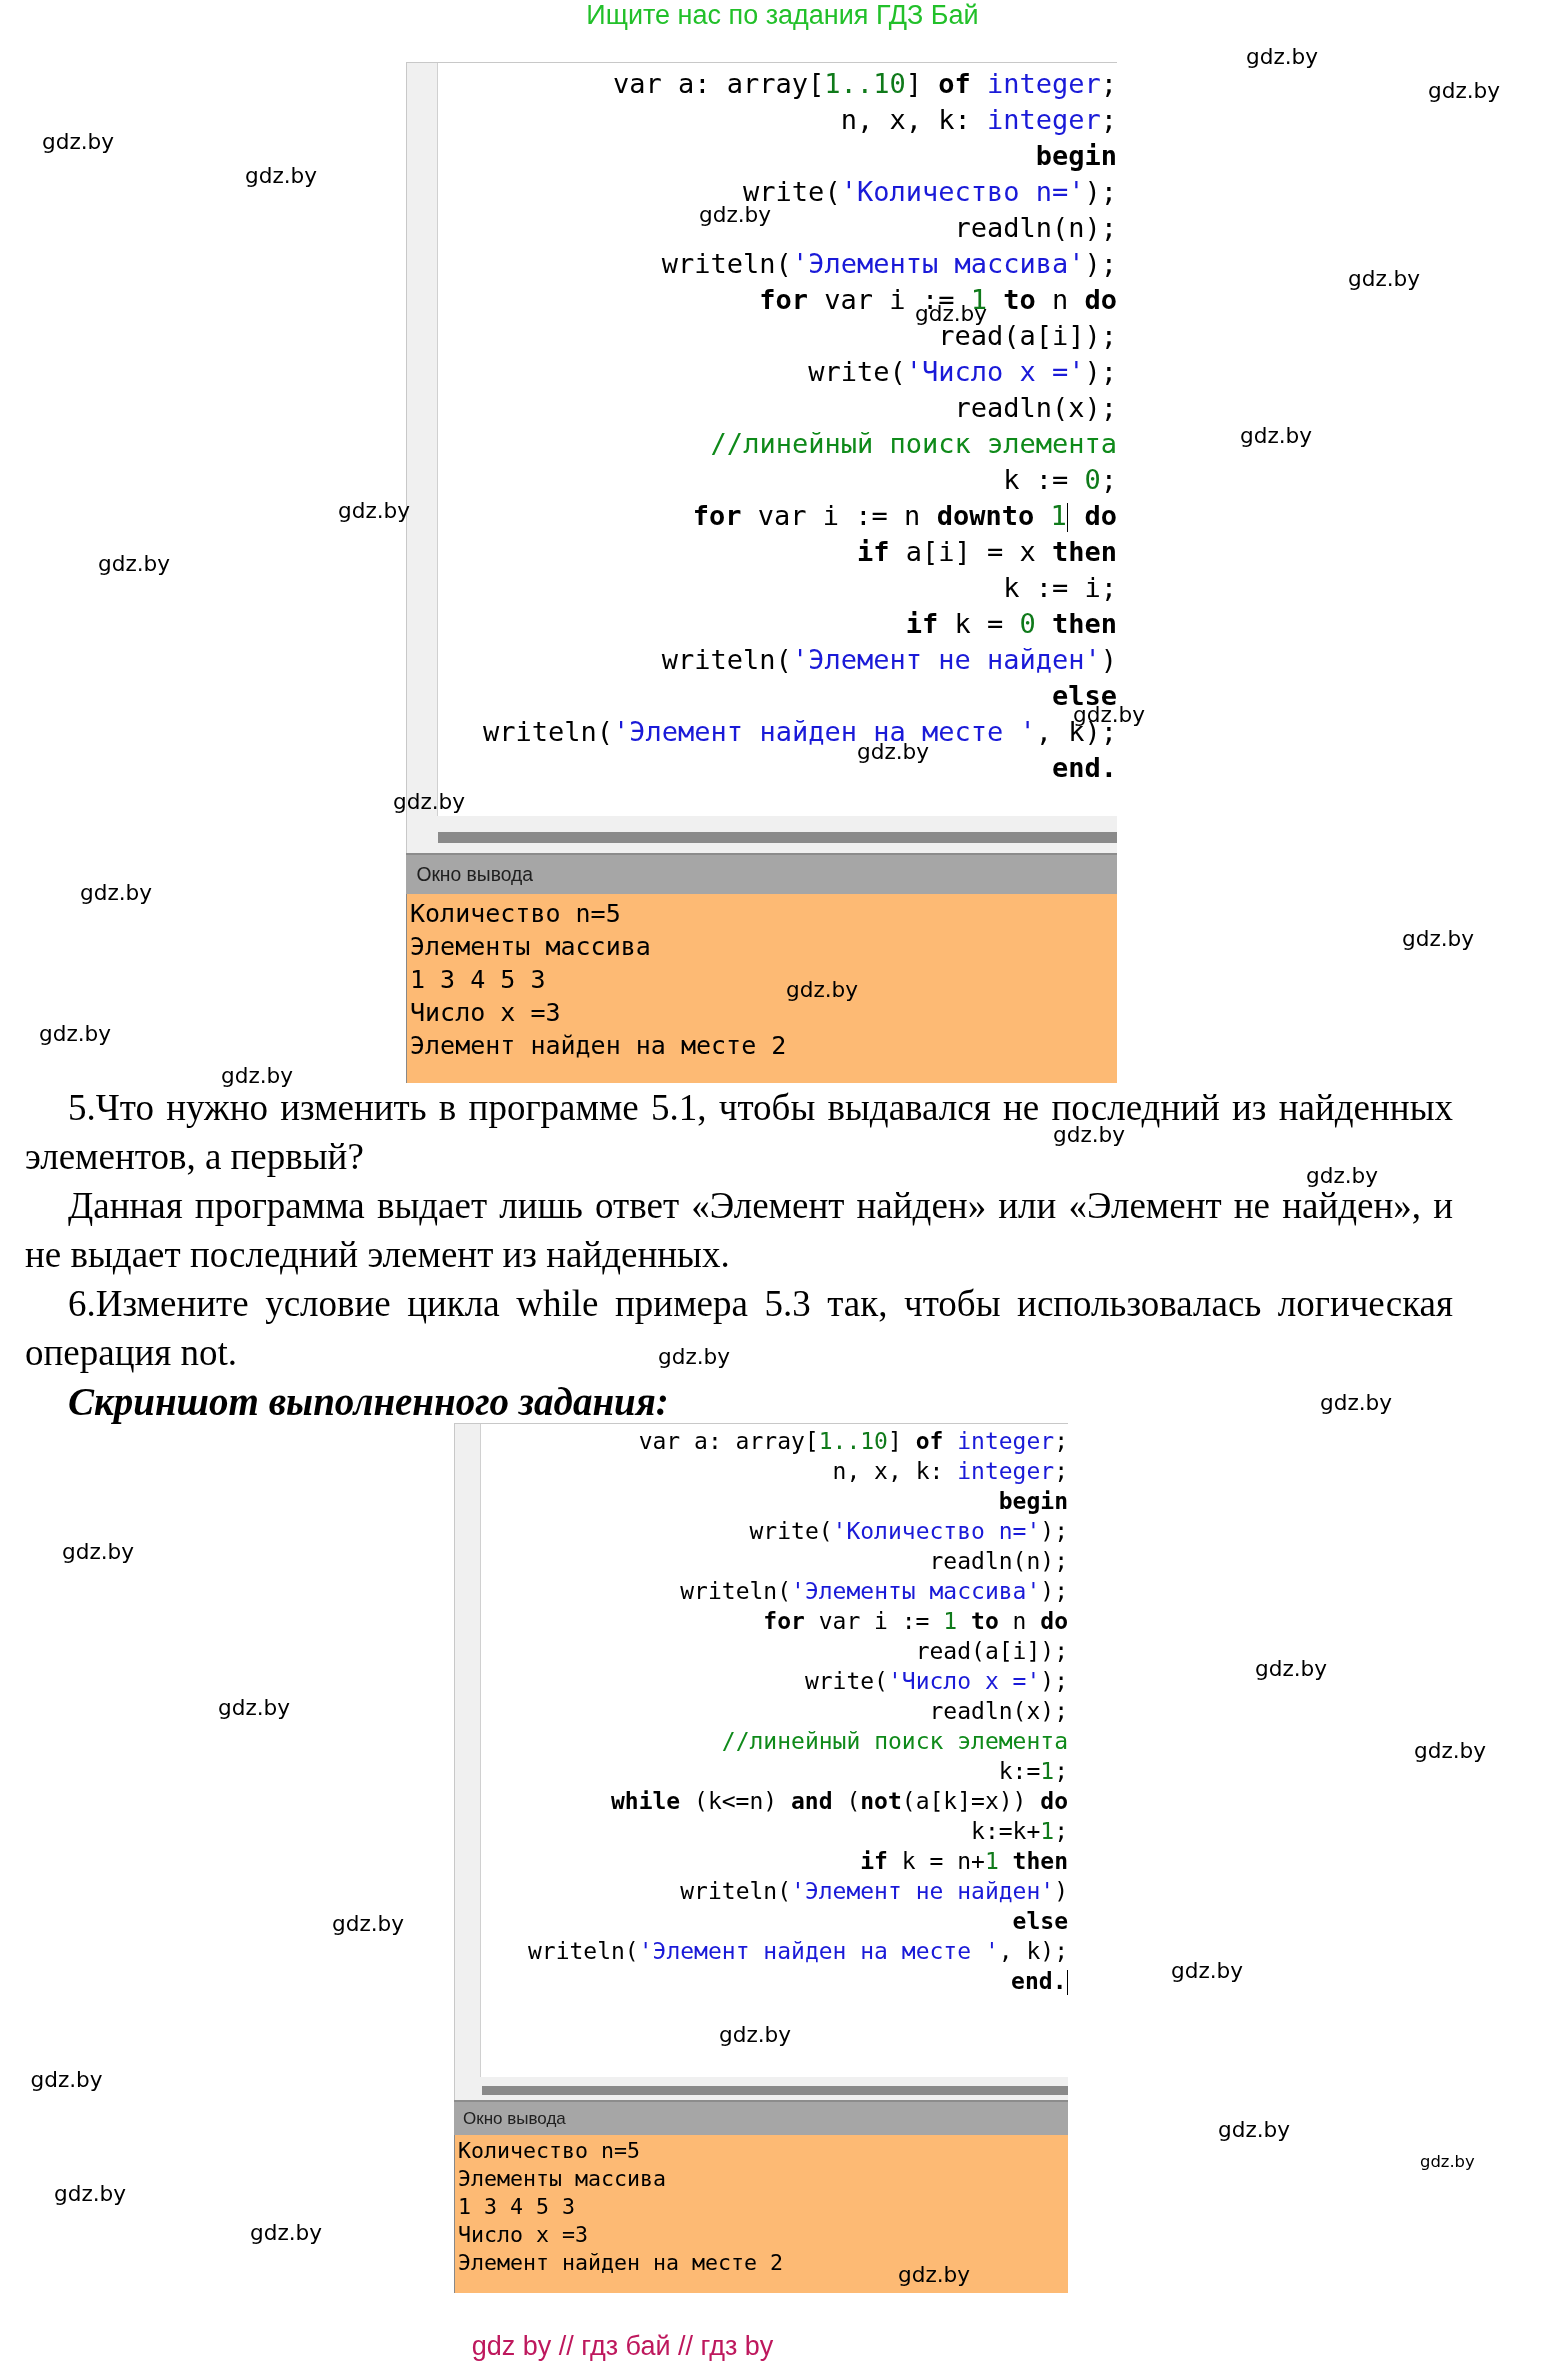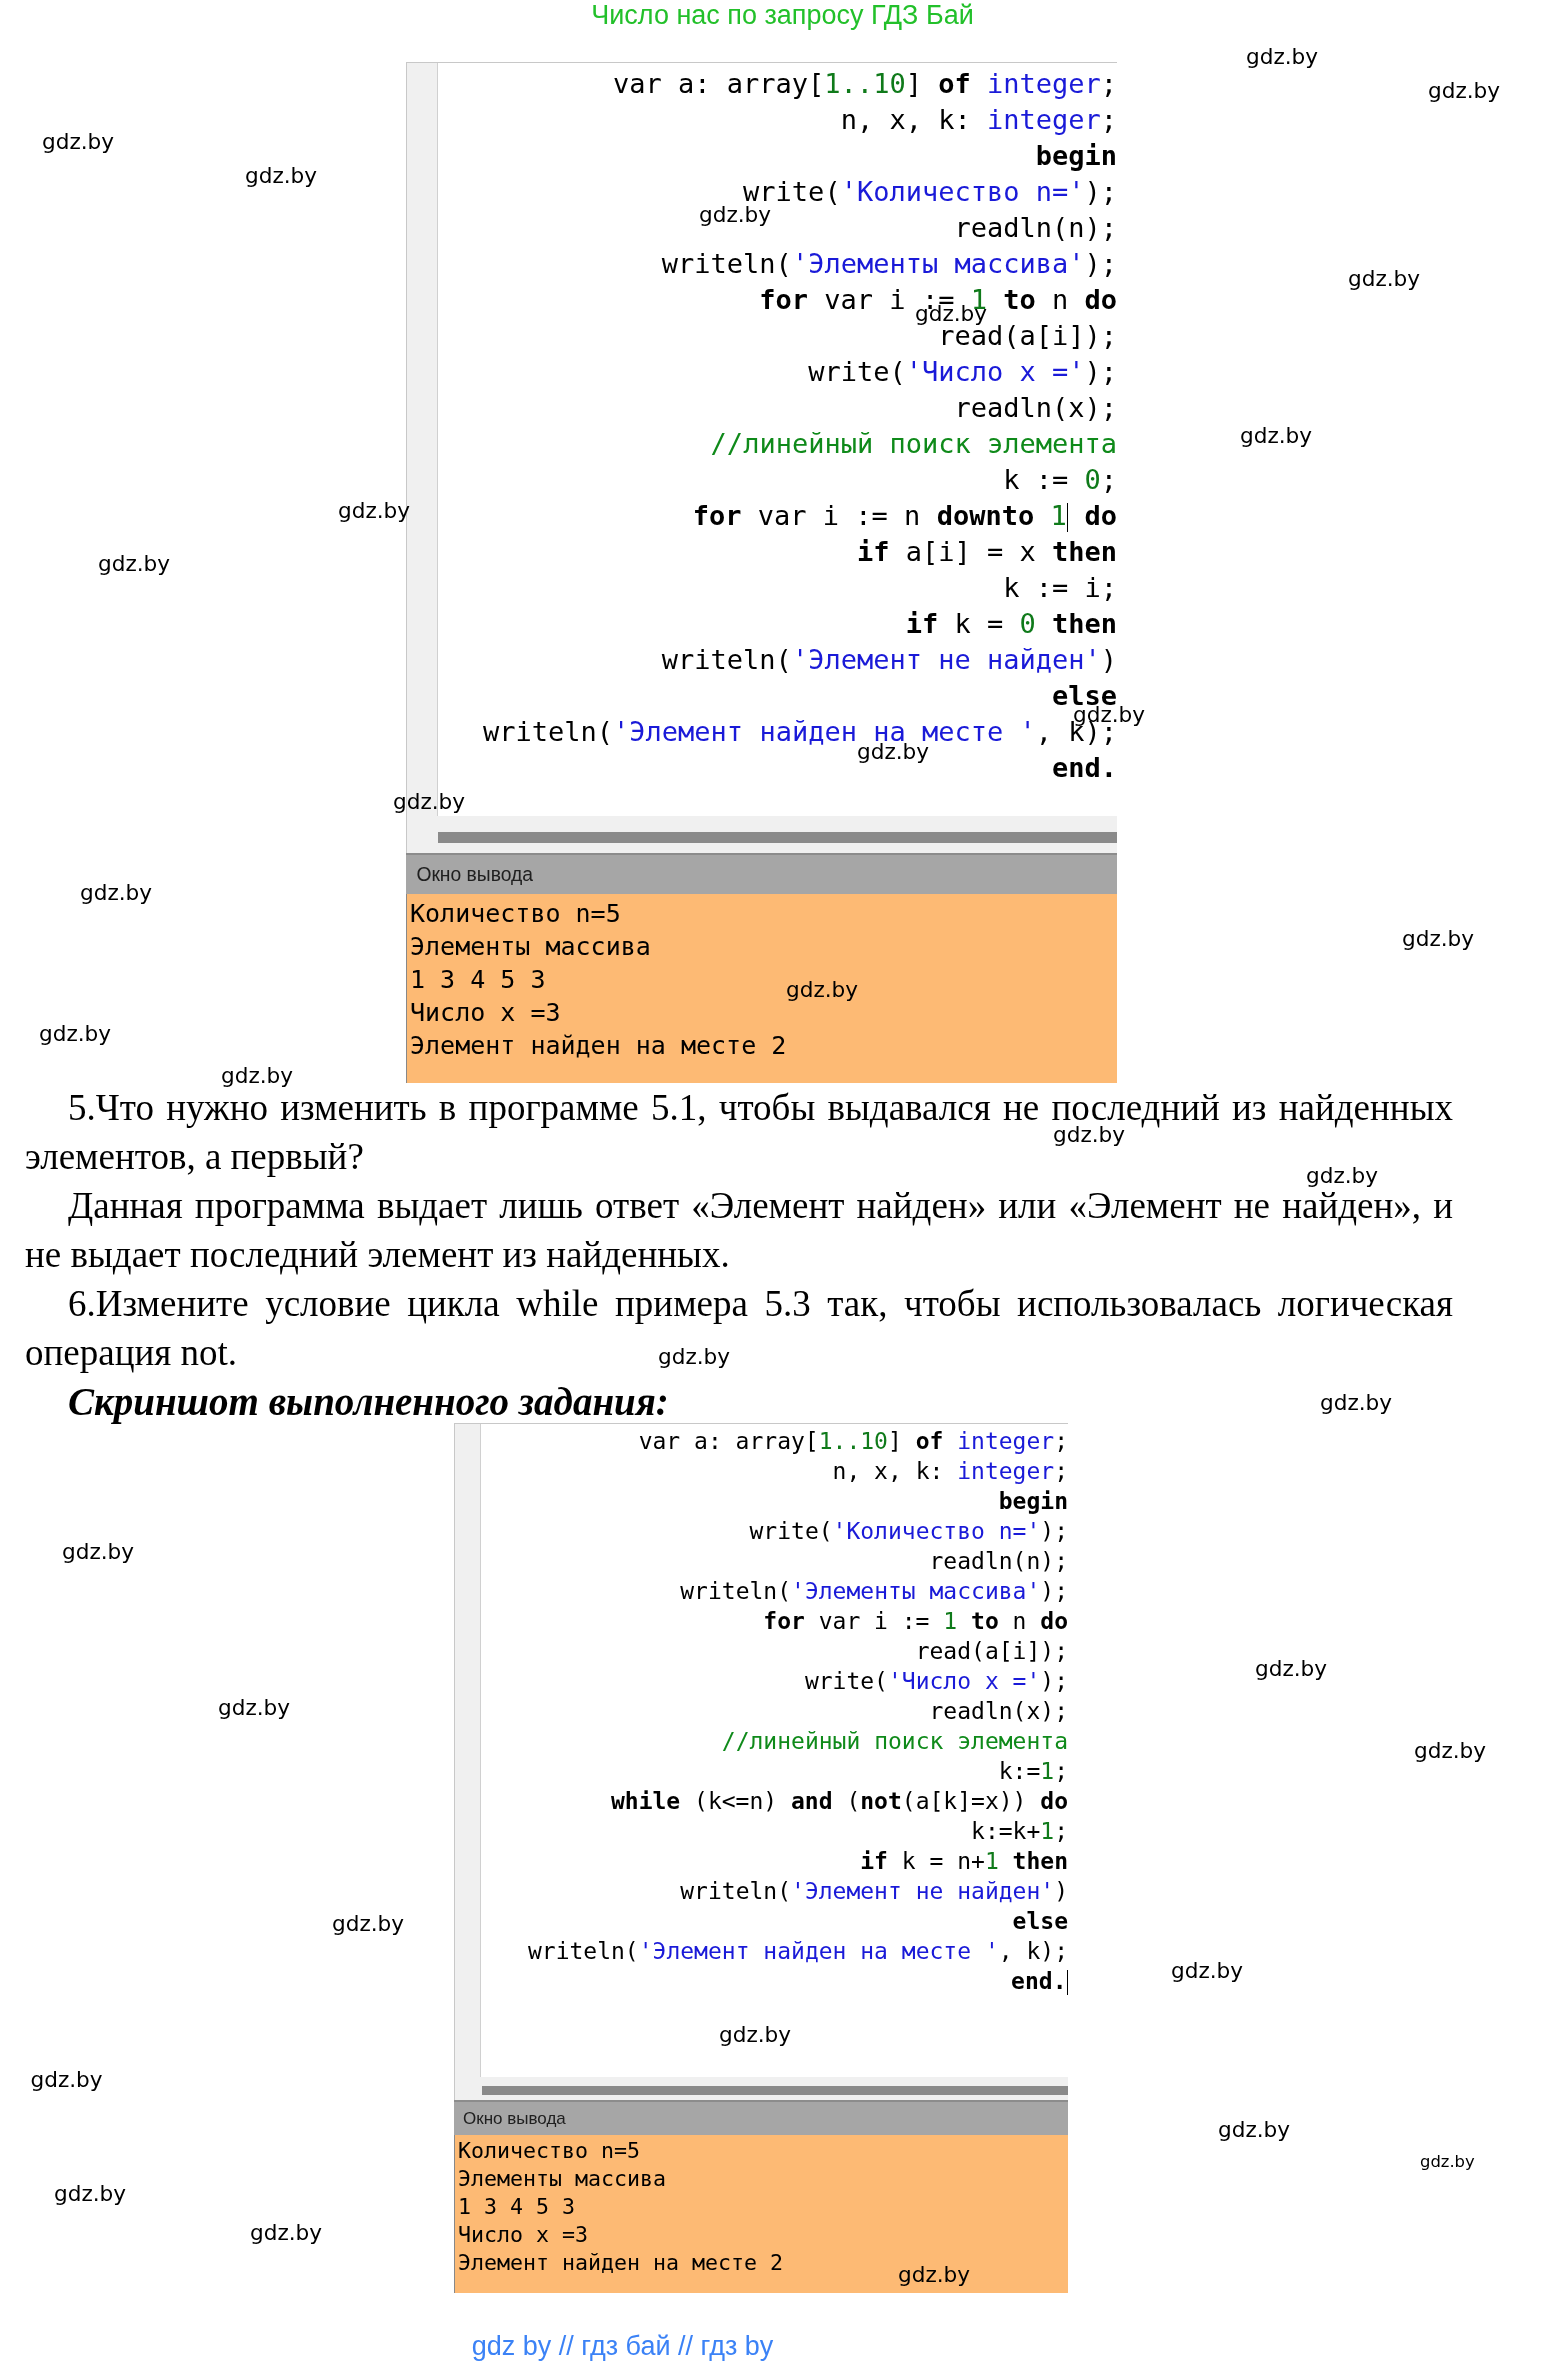--- a/index.html
+++ b/index.html
@@ -1,19 +1,19 @@
 <!DOCTYPE html>
 <html style="font-size:12px"><head>
 <meta charset="utf-8">
 <style>
   html, body { margin: 0; padding: 0; background: #ffffff; }
   body { width: 1565px; height: 2366px; position: relative; overflow: hidden; font-family: "Liberation Sans", sans-serif; color: #000; }
 
   .top-banner { position: absolute; top: 0; left: 0; width: 1565px; text-align: center; color: #22c02a; font-size: 27px; line-height: 30px; font-family: "Liberation Sans", sans-serif; }
-  .bottom-banner { position: absolute; top: 2331px; left: 0; width: 1245px; text-align: center; color: #3b82f6; font-size: 27px; font-family: "Liberation Sans", sans-serif; }
+  .bottom-banner { position: absolute; top: 2331px; left: 0; width: 1245px; text-align: center; color: #be185d; font-size: 27px; font-family: "Liberation Sans", sans-serif; }
 
   
   .ide { position: absolute; background: #fff; }
   .ide .editor { position: absolute; left: 0; top: 0; right: 0; border-top: 1.5px solid #c8c8c8; border-left: 1.5px solid #c8c8c8; background: #fff; }
   .ide .gutter { position: absolute; left: 0; top: 0; bottom: 0; background: #f0f0f0; border-right: 1.5px solid #d0d0d0; }
   .ide .code { position: absolute; top: 0; right: 0; font-family: "DejaVu Sans Mono", "Liberation Mono", monospace; white-space: pre; color: #000; }
   .ide .code .line { display: block; text-align: right; }
   .ide .hscroll { position: absolute; left: 0; right: 0; background: #f0f0f0; border-left: 1.5px solid #c8c8c8; border-bottom: 1.5px solid #c8c8c8; }
   .ide .hscroll .thumb { position: absolute; right: 0; background: #8a8a8a; }
   .ide .out-header { position: absolute; left: 0; right: 0; background: #a6a6a6; border-top: 2.2px solid #8c8c8c; border-bottom: 1.5px solid #888; color: #202020; font-family: "Liberation Sans", sans-serif; }
@@ -55,21 +55,21 @@
   #q6 { top: 1279px; }
   .heading { position: absolute; left: 68px; top: 1377px; font-family: Liberation Serif, serif; font-style: italic; font-weight: bold; font-size: 39px; line-height: 49px; color: #000; }
 
   
   .wm { position: absolute; font-family: "DejaVu Sans", sans-serif; font-size: 21.6px; color: #000; line-height: 1; white-space: nowrap; }
   .wm.small { font-size: 16.4px; }
 </style>
 </head>
 <body>
 
-<div class="top-banner">Число нас по запросу ГДЗ Бай</div>
+<div class="top-banner">Ищите нас по задания ГДЗ Бай</div>
 
 <div class="ide" id="ide1">
   <div class="editor">
     <div class="gutter"></div>
     <div class="code"><span class="line"><span class="">var</span><span class=""> a: array[</span><span class="num">1..10</span><span class="">] </span><span class="kw">of</span><span class=""> </span><span class="ty">integer</span><span class="">;</span></span><span class="line"><span class=""> n, x, k: </span><span class="ty">integer</span><span class="">;</span></span><span class="line"><span class="kw">begin</span></span><span class="line"><span class=""> write(</span><span class="str">'Количество n='</span><span class="">);</span></span><span class="line"><span class=""> readln(n);</span></span><span class="line"><span class=""> writeln(</span><span class="str">'Элементы массива'</span><span class="">);</span></span><span class="line"><span class=""> </span><span class="kw">for</span><span class=""> var i := </span><span class="num">1</span><span class=""> </span><span class="kw">to</span><span class=""> n </span><span class="kw">do</span></span><span class="line"><span class=""> read(a[i]);</span></span><span class="line"><span class=""> write(</span><span class="str">'Число x ='</span><span class="">);</span></span><span class="line"><span class=""> readln(x);</span></span><span class="line"><span class="cm"> //линейный поиск элемента</span></span><span class="line"><span class=""> k := </span><span class="num">0</span><span class="">;</span></span><span class="line"><span class=""> </span><span class="kw">for</span><span class=""> var i := n </span><span class="kw">downto</span><span class=""> </span><span class="num">1</span><span class="caret" style="height: 29.4px;"></span><span class=""> </span><span class="kw">do</span></span><span class="line"><span class=""> </span><span class="kw">if</span><span class=""> a[i] = x </span><span class="kw">then</span></span><span class="line"><span class=""> k := i;</span></span><span class="line"><span class=""> </span><span class="kw">if</span><span class=""> k = </span><span class="num">0</span><span class=""> </span><span class="kw">then</span></span><span class="line"><span class=""> writeln(</span><span class="str">'Элемент не найден'</span><span class="">)</span></span><span class="line"><span class=""> </span><span class="kw">else</span></span><span class="line"><span class=""> writeln(</span><span class="str">'Элемент найден на месте '</span><span class="">, k);</span></span><span class="line"><span class="kw">end.</span></span></div>
   </div>
   <div class="hscroll">
     <div class="thumb" style="right: 0px;"></div>
   </div>
   <div class="out-header">Окно вывода</div>

